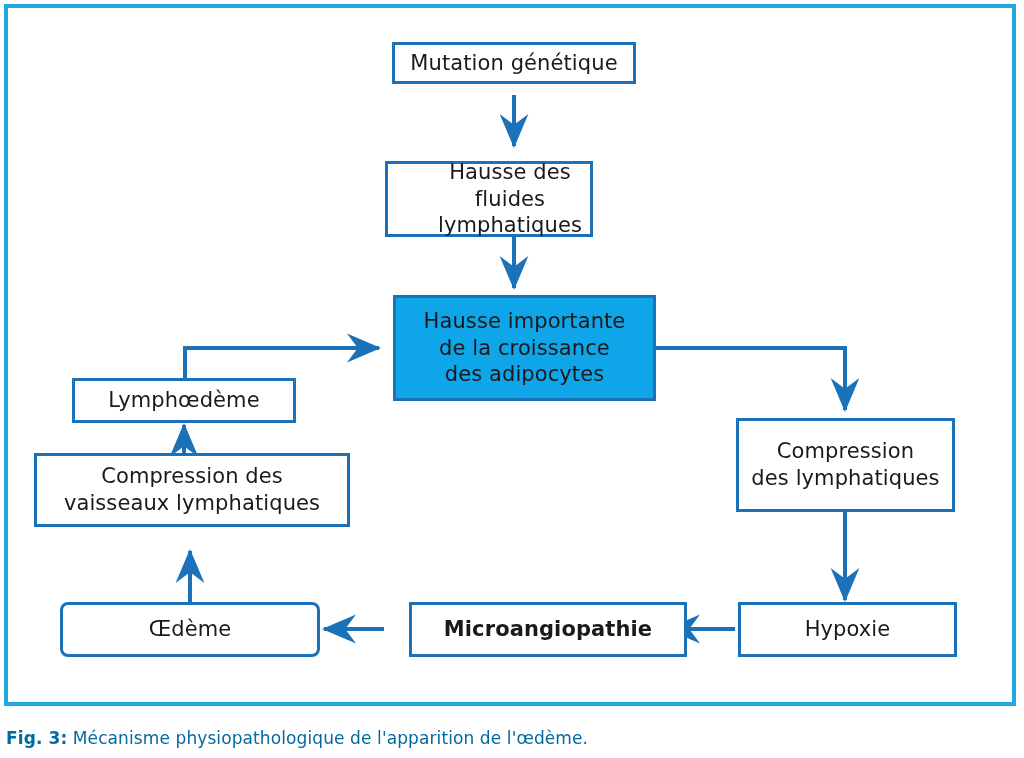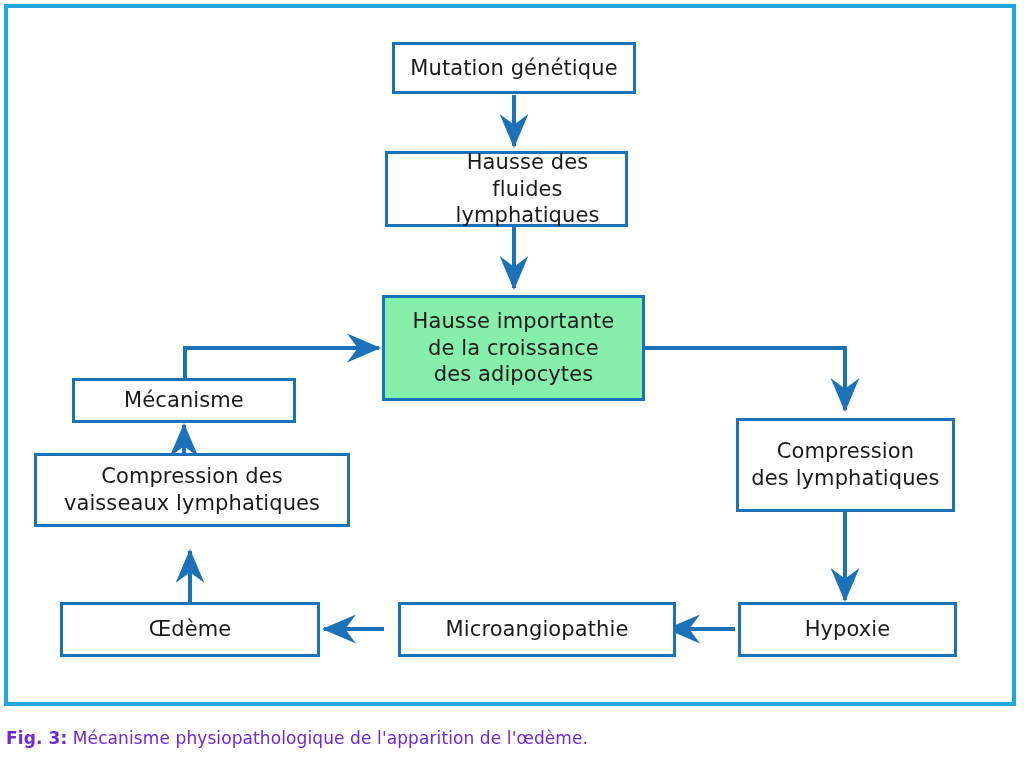--- a/index.html
+++ b/index.html
@@ -39,34 +39,35 @@
     align-items:center;
     justify-content:center;
     text-align:center;
     color:#1A1A1A;
     font-size:21px;
     line-height:1.28;
     letter-spacing:0.1px;
     padding:2px 6px;
   }
   .node.highlight{
-    background:#86efac;
+    background:#0ea5e9;
     border-color:#1B72B8;
+    margin-left:11px;
   }
   .node .label{
     display:block;
     white-space:pre-line;
   }
   
   #caption{
     position:absolute;
     left:6px;top:728px;
     width:1000px;
     font-size:17px;
-    color:#6d28d9;
+    color:#0369a1;
     letter-spacing:0.1px;
     white-space:nowrap;
   }
   #caption .figno{font-weight:bold;}
 </style>
 </head>
 <body>
 
 <div id="figure-root">
 
@@ -94,58 +95,58 @@
       <line x1="384" y1="629" x2="324" y2="629" marker-end="url(#arrow-r)"></line>
 
       <line x1="190" y1="602" x2="190" y2="551" marker-end="url(#arrow-r)"></line>
 
       <line x1="184" y1="474" x2="184" y2="425" marker-end="url(#arrow-r)"></line>
 
       <path d="M185,378 L185,348 L379,348" marker-end="url(#arrow-r)"></path>
     </g>
   </svg>
 
-  <div class="node" style="left:392px;top:42px;width:244px;height:52px;">
+  <div class="node" style="left:392px;top:42px;width:244px;height:42px;">
     <span class="label">Mutation génétique</span>
   </div>
 
-  <div class="node" style="left:385px;top:151px;width:243px;height:76px;padding-left:48px;">
+  <div class="node" style="left:385px;top:161px;width:208px;height:76px;padding-left:48px;">
     <span class="label">Hausse des fluides
 lymphatiques</span>
   </div>
 
   <div class="node highlight" style="left:382px;top:295px;width:263px;height:106px;">
     <span class="label">Hausse importante
 de la croissance
 des adipocytes</span>
   </div>
 
   <div class="node" style="left:736px;top:418px;width:219px;height:94px;">
     <span class="label">Compression
 des lymphatiques</span>
   </div>
 
   <div class="node" style="left:738px;top:602px;width:219px;height:55px;">
     <span class="label">Hypoxie</span>
   </div>
 
-  <div class="node" style="left:398px;top:602px;width:278px;height:55px;">
+  <div class="node" style="left:409px;top:602px;width:278px;height:55px;font-weight:bold;">
     <span class="label">Microangiopathie</span>
   </div>
 
-  <div class="node" style="left:60px;top:602px;width:260px;height:55px;">
+  <div class="node" style="left:60px;top:602px;width:260px;height:55px;border-radius:8px;">
     <span class="label">Œdème</span>
   </div>
 
   <div class="node" style="left:34px;top:453px;width:316px;height:74px;">
     <span class="label">Compression des
 vaisseaux lymphatiques</span>
   </div>
 
   <div class="node" style="left:72px;top:378px;width:224px;height:45px;">
-    <span class="label">Mécanisme</span>
+    <span class="label">Lymphœdème</span>
   </div>
 
   <div id="caption">
     <span class="figno">Fig. 3:</span><span> Mécanisme physiopathologique de l'apparition de l'œdème.</span>
   </div>
 
 </div>
 
 </body></html>

